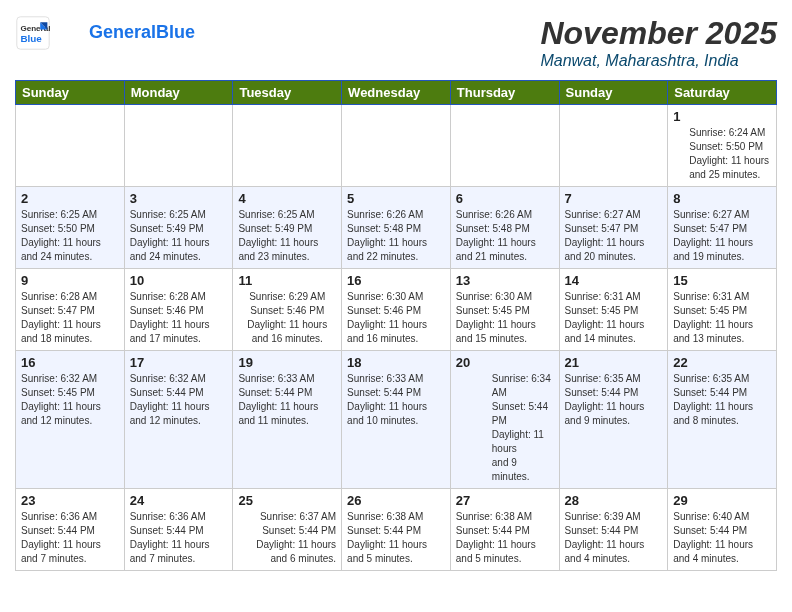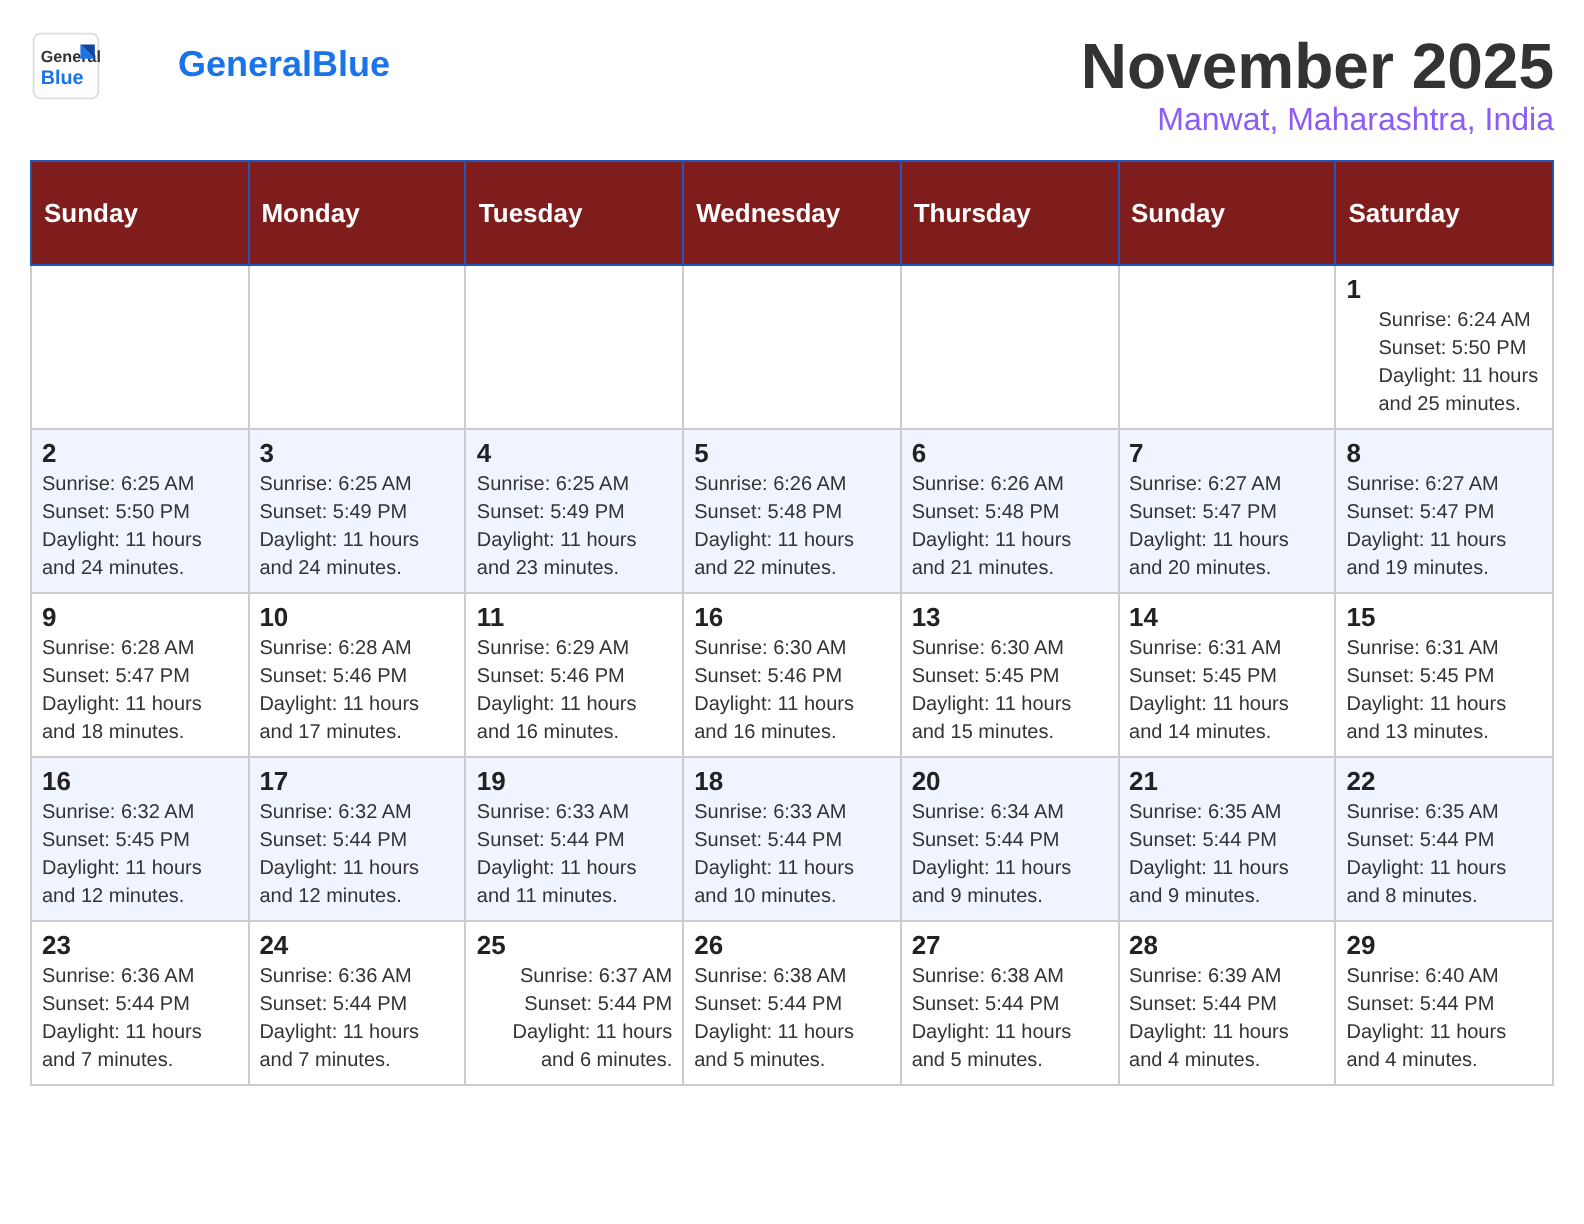--- a/index.html
+++ b/index.html
@@ -29,41 +29,42 @@
       margin-left: 32px;
     }
     .logo-text span {
       color: #1a73e8;
     }
     .logo-icon {
       width: 36px;
       height: 36px;
     }
     .title-block {
-      text-align: right;
+      text-align: left;
+      font-style: italic;
     }
     .month-title {
       font-size: 32px;
       font-weight: bold;
       color: #333;
     }
     .location-title {
       font-size: 16px;
-      color: #8b5cf6;
+      color: #0c4a6e;
     }
     .calendar {
       width: 100%;
       border-collapse: collapse;
       border: 1px solid #ccc;
     }
     .calendar th {
-      background-color: #7f1d1d;
+      background-color: #4d7c0f;
       color: #fff;
       text-align: left;
-      padding: 18px 6px;
+      padding: 4px 6px;
       font-size: 13px;
       font-weight: bold;
       border: 1px solid #2255bb;
     }
     .calendar td {
       vertical-align: top;
       border: 1px solid #ccc;
       padding: 4px 5px;
       font-size: 10px;
       color: #333;
@@ -205,21 +206,21 @@
         </td>
         <td class="row-bg-even">
           <span class="day-number">10</span>
           <div class="day-info" style="white-space: pre-line;">Sunrise: 6:28 AM
 Sunset: 5:46 PM
 Daylight: 11 hours
 and 17 minutes.</div>
         </td>
         <td class="row-bg-even">
           <span class="day-number">11</span>
-          <div class="day-info" style="white-space: pre-line;">Sunrise: 6:29 AM
+          <div class="day-info" style="white-space: pre-line; text-align: center;">Sunrise: 6:29 AM
 Sunset: 5:46 PM
 Daylight: 11 hours
 and 16 minutes.</div>
         </td>
         <td class="row-bg-even">
           <span class="day-number">16</span>
           <div class="day-info" style="white-space: pre-line;">Sunrise: 6:30 AM
 Sunset: 5:46 PM
 Daylight: 11 hours
 and 16 minutes.</div>
@@ -270,21 +271,21 @@
         </td>
         <td class="row-bg-odd">
           <span class="day-number">18</span>
           <div class="day-info" style="white-space: pre-line;">Sunrise: 6:33 AM
 Sunset: 5:44 PM
 Daylight: 11 hours
 and 10 minutes.</div>
         </td>
         <td class="row-bg-odd">
           <span class="day-number">20</span>
-          <div class="day-info" style="white-space: pre-line;">Sunrise: 6:34 AM
+          <div class="day-info" style="white-space: pre-line; margin-left: 36px;">Sunrise: 6:34 AM
 Sunset: 5:44 PM
 Daylight: 11 hours
 and 9 minutes.</div>
         </td>
         <td class="row-bg-odd">
           <span class="day-number">21</span>
           <div class="day-info" style="white-space: pre-line;">Sunrise: 6:35 AM
 Sunset: 5:44 PM
 Daylight: 11 hours
 and 9 minutes.</div>

